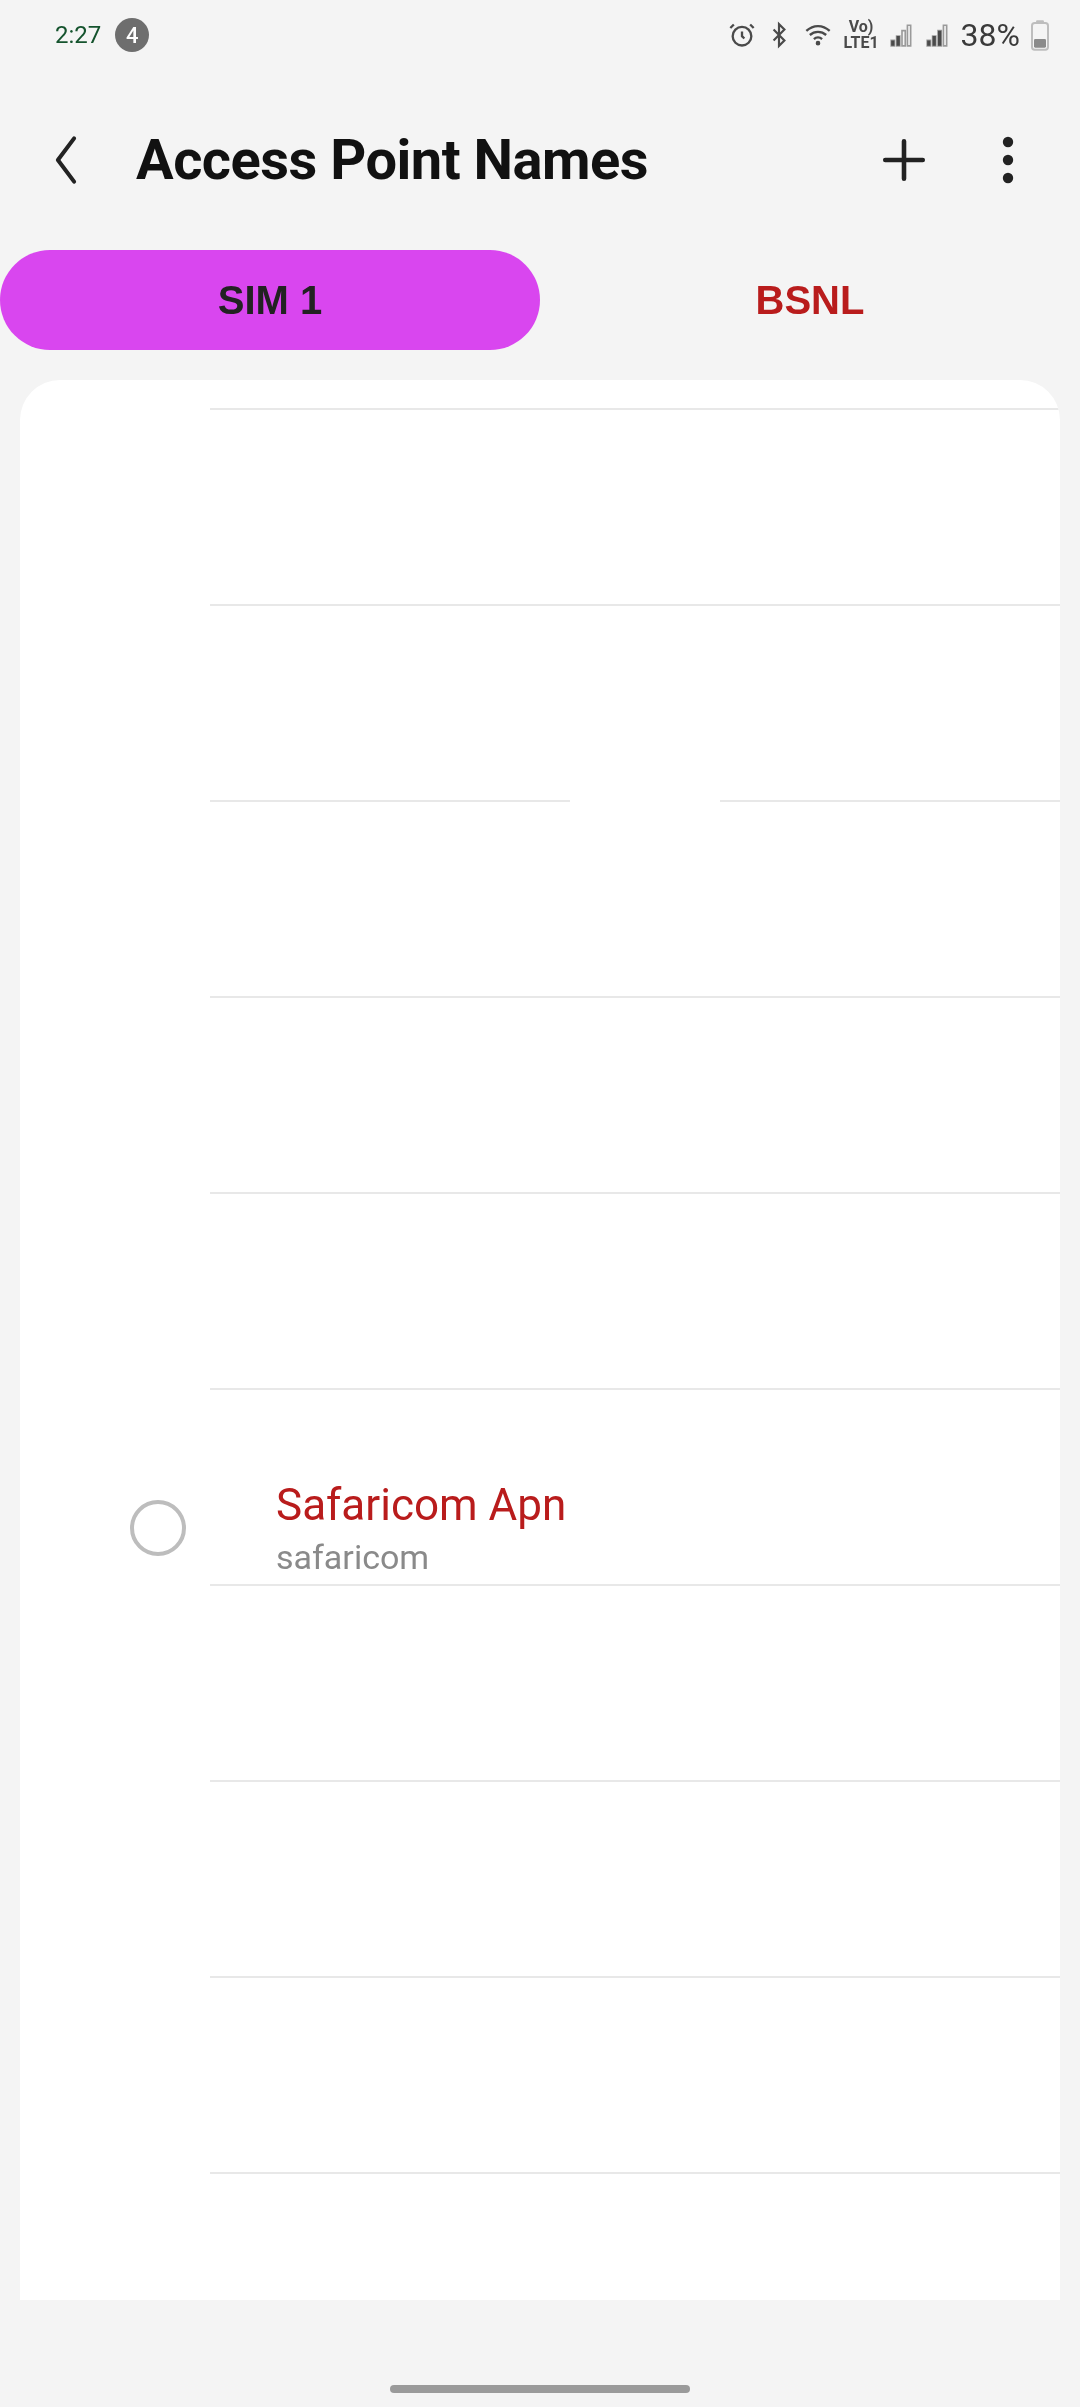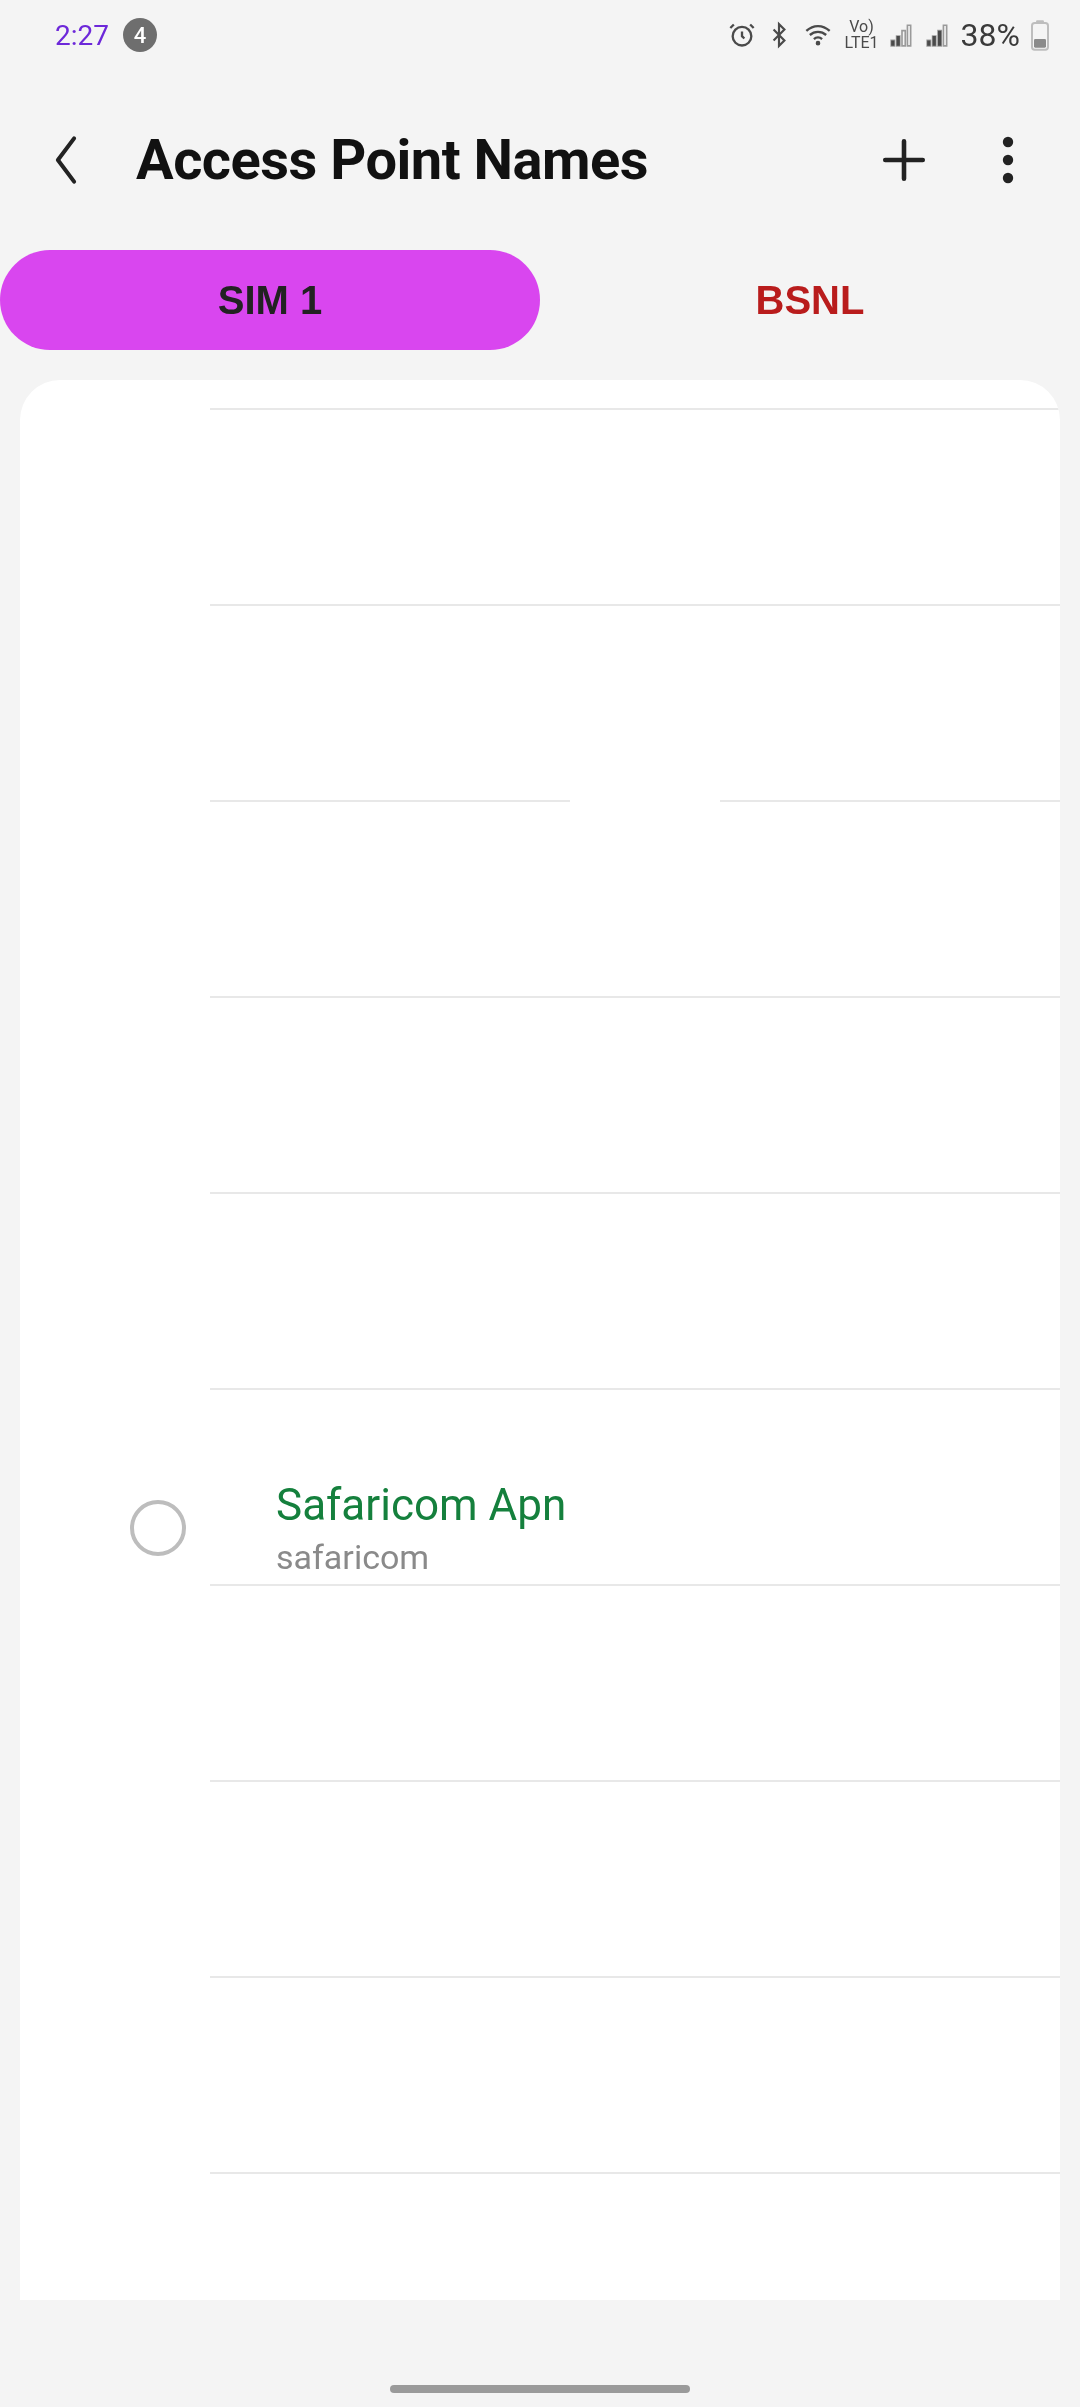--- a/index.html
+++ b/index.html
@@ -16,21 +16,21 @@
   .status-bar {
     height: 70px;
     display: flex;
     align-items: center;
     justify-content: space-between;
     padding: 0 30px 0 55px;
     font-size: 32px;
     color: #4a4a4a;
   }
   .status-left { display: flex; align-items: center; gap: 14px; }
-  .status-time { font-size: 28px; font-weight: 400; color: #6d28d9; }
+  .status-time { font-size: 24px; font-weight: 400; color: #14532d; }
   .status-badge {
     width: 34px; height: 34px; border-radius: 50%;
     background: #6e6e6e; color: #fff; font-size: 22px;
     display: flex; align-items: center; justify-content: center;
     font-weight: 500;
   }
   .status-right { display: flex; align-items: center; gap: 10px; font-size: 26px; }
   .status-icon { display:inline-flex; align-items:center; justify-content:center; }
   .battery-pct { font-size: 32px; color:#3a3a3a; }
 
@@ -109,21 +109,21 @@
     padding-left: 110px;
     cursor:pointer;
   }
   .radio {
     width: 56px; height:56px; border-radius:50%;
     border: 4px solid #bdbdbd;
     margin-right: 90px;
     flex-shrink:0;
   }
   .apn-text { display:flex; flex-direction:column; gap:6px; }
-  .apn-name { font-size: 44px; color:#15803d; font-weight:400; }
+  .apn-name { font-size: 44px; color:#b91c1c; font-weight:400; }
   .apn-sub  { font-size: 34px; color:#8a8a8a; }
 
   
   .home-ind {
     position:absolute; bottom: 14px; left:50%; transform:translateX(-50%);
     width: 300px; height: 8px; background:#9a9a9a; border-radius:4px;
   }
 
   .body-wrap { position:relative; width:1080px; height:2407px; }
 </style>
@@ -150,21 +150,21 @@
           </svg>
       </span>
       <span class="status-icon">
         <svg width="32" height="28" viewBox="0 0 24 24" fill="none" stroke="#4a4a4a" stroke-width="2">
             <path d="M2 8.5C8 3 16 3 22 8.5"></path>
             <path d="M5 12c4-3.5 10-3.5 14 0"></path>
             <path d="M8.5 15.5c2-1.8 5-1.8 7 0"></path>
             <circle cx="12" cy="19" r="1" fill="#4a4a4a"></circle>
           </svg>
       </span>
-      <span class="status-icon" style="font-size:16px;line-height:1;color:#4a4a4a;font-weight:400;text-align:center;">Vo)<br>LTE1</span>
+      <span class="status-icon" style="font-size:16px;line-height:1;color:#4a4a4a;font-weight:700;text-align:center;">Vo)<br>LTE1</span>
       <span class="status-icon">
         <svg width="26" height="26" viewBox="0 0 24 24">
             <path d="M2 22h3v-5H2zM7 22h3v-9H7zM12 22h3V8h-3zM17 22h3V3h-3z" fill="none" stroke="#9a9a9a" stroke-width="1.5"></path>
             <path d="M2 22h3v-5H2zM7 22h3v-9H7z" fill="#4a4a4a"></path>
           </svg>
       </span>
       <span class="status-icon">
         <svg width="26" height="26" viewBox="0 0 24 24">
             <path d="M2 22h3v-5H2zM7 22h3v-9H7zM12 22h3V8h-3zM17 22h3V3h-3z" fill="none" stroke="#9a9a9a" stroke-width="1.5"></path>
             <path d="M2 22h3v-5H2zM7 22h3v-9H7zM12 22h3V8h-3z" fill="#4a4a4a"></path>

